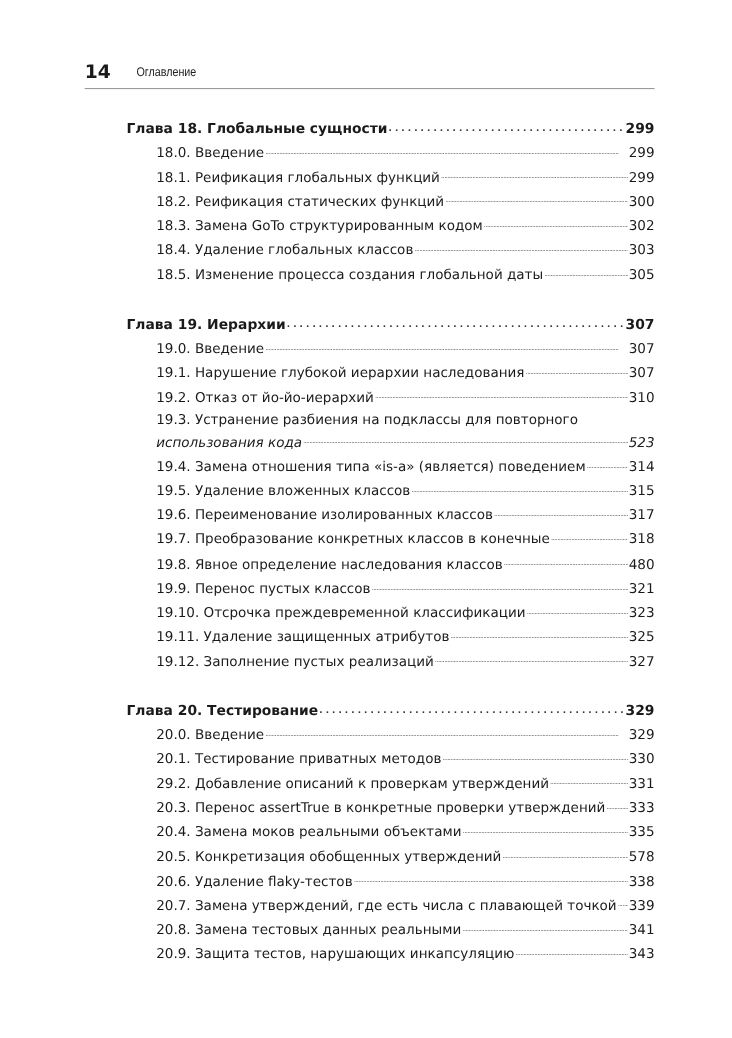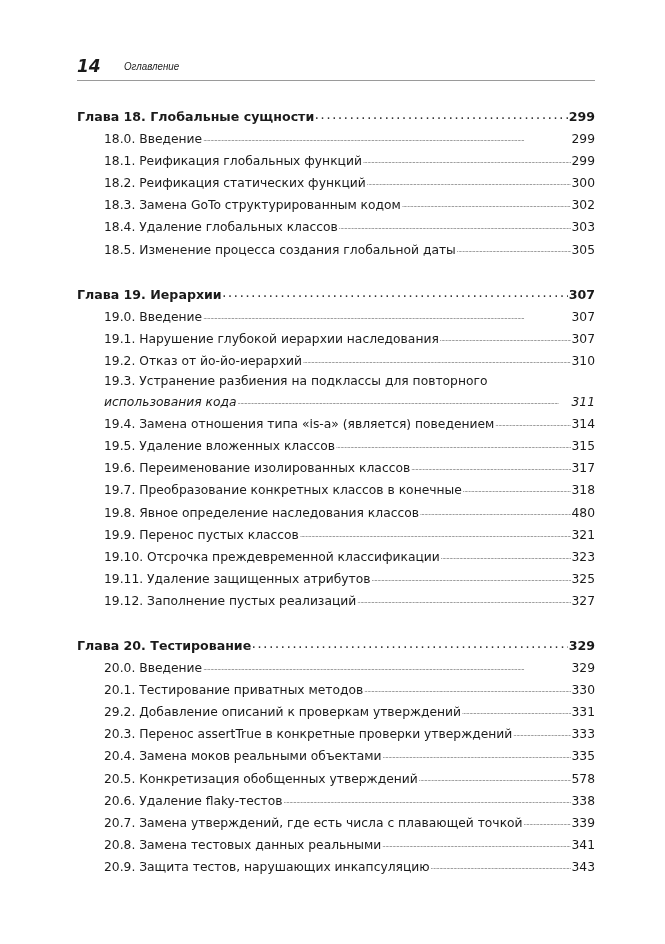--- a/index.html
+++ b/index.html
@@ -1,25 +1,25 @@
 <!DOCTYPE html>
 <html><head>
 <meta charset="utf-8">
 <style>
   html, body { margin: 0; padding: 0; background: #ffffff; }
   body { width: 665px; height: 944px; position: relative; overflow: hidden;
          font-family: "DejaVu Sans", "Liberation Sans", sans-serif; color: #1a1a1a; }
-  .page-header { position: absolute; left: 77px; top: 56px; width: 518px; height: 26px; font-style: italic; }
+  .page-header { position: absolute; left: 77px; top: 56px; width: 518px; height: 26px; }
   .page-number { position: absolute; left: 0; top: 0; font-weight: bold; font-size: 17px; color: #1a1a1a; }
   .running-title { position: absolute; left: 47px; top: 4px; font-size: 11.5px;
                    font-family: "Liberation Sans", sans-serif; transform: scaleX(0.85); transform-origin: left; color: #222; }
   .header-rule { position: absolute; left: 77px; top: 80px; width: 518px; height: 0;
                  border-top: 1.5px solid #9a9a9a; }
   .toc { position: absolute; left: 77px; top: 106px; width: 518px; }
-  .chapter { margin-bottom: 23px; }
+  .chapter { margin-bottom: 23px; margin-left: 38px; }
   .row { display: flex; align-items: flex-end; font-size: 12.3px; line-height: 22.1px; height: 22.1px; white-space: nowrap; }
   .row .label { flex: 0 0 auto; }
   .row .leader { flex: 1 1 auto; overflow: hidden; margin: 0 1px; position: relative; height: 22.1px; }
   .row .leader::after { content: ". . . . . . . . . . . . . . . . . . . . . . . . . . . . . . . . . . . . . . . . . . . . . . . . . . . . . . . . . . . . . . . . . . . . . . . . . . . . . . . . . . . . . . . . . . . . . . . . . . . . . . . . . . . . . . . . . . . . . . . . . . . . . . . . . . . . . . . . . . . . . . . . . . . . . . . . . . . . . . . . . . . . . . . . . . . . . . . . . . . . . . . . . . . . . . . . . . . . . . . . . . . . . . . . . . . . . . . . . . . . . . . . . . .";
        position: absolute; left: 0; bottom: 0; font-size: 6px; letter-spacing: -1.2px; line-height: 22.1px; color: #333; }
   .row .page { flex: 0 0 auto; text-align: center; }
   .row.chapter-row { font-weight: bold; font-size: 12.6px; }
   .row.chapter-row .leader::after { font-size: 8px; letter-spacing: 0px; font-weight: bold; }
   .row.section-row { padding-left: 27px; }
   .wrap-block { padding-left: 27px; }
@@ -94,21 +94,21 @@
     <div class="row section-row">
         <span class="label">19.2. Отказ от йо-йо-иерархий</span>
         <span class="leader"></span>
         <span class="page">310</span>
       </div>
     <div class="wrap-block">
       <div class="first">19.3. Устранение разбиения на подклассы для повторного</div>
       <div class="row">
           <span class="label">использования кода</span>
           <span class="leader"></span>
-          <span class="page">311</span>
+          <span class="page">523</span>
         </div>
     </div>
     <div class="row section-row">
         <span class="label">19.4. Замена отношения типа «is-a» (является) поведением</span>
         <span class="leader"></span>
         <span class="page">314</span>
       </div>
     <div class="row section-row">
         <span class="label">19.5. Удаление вложенных классов</span>
         <span class="leader"></span>

